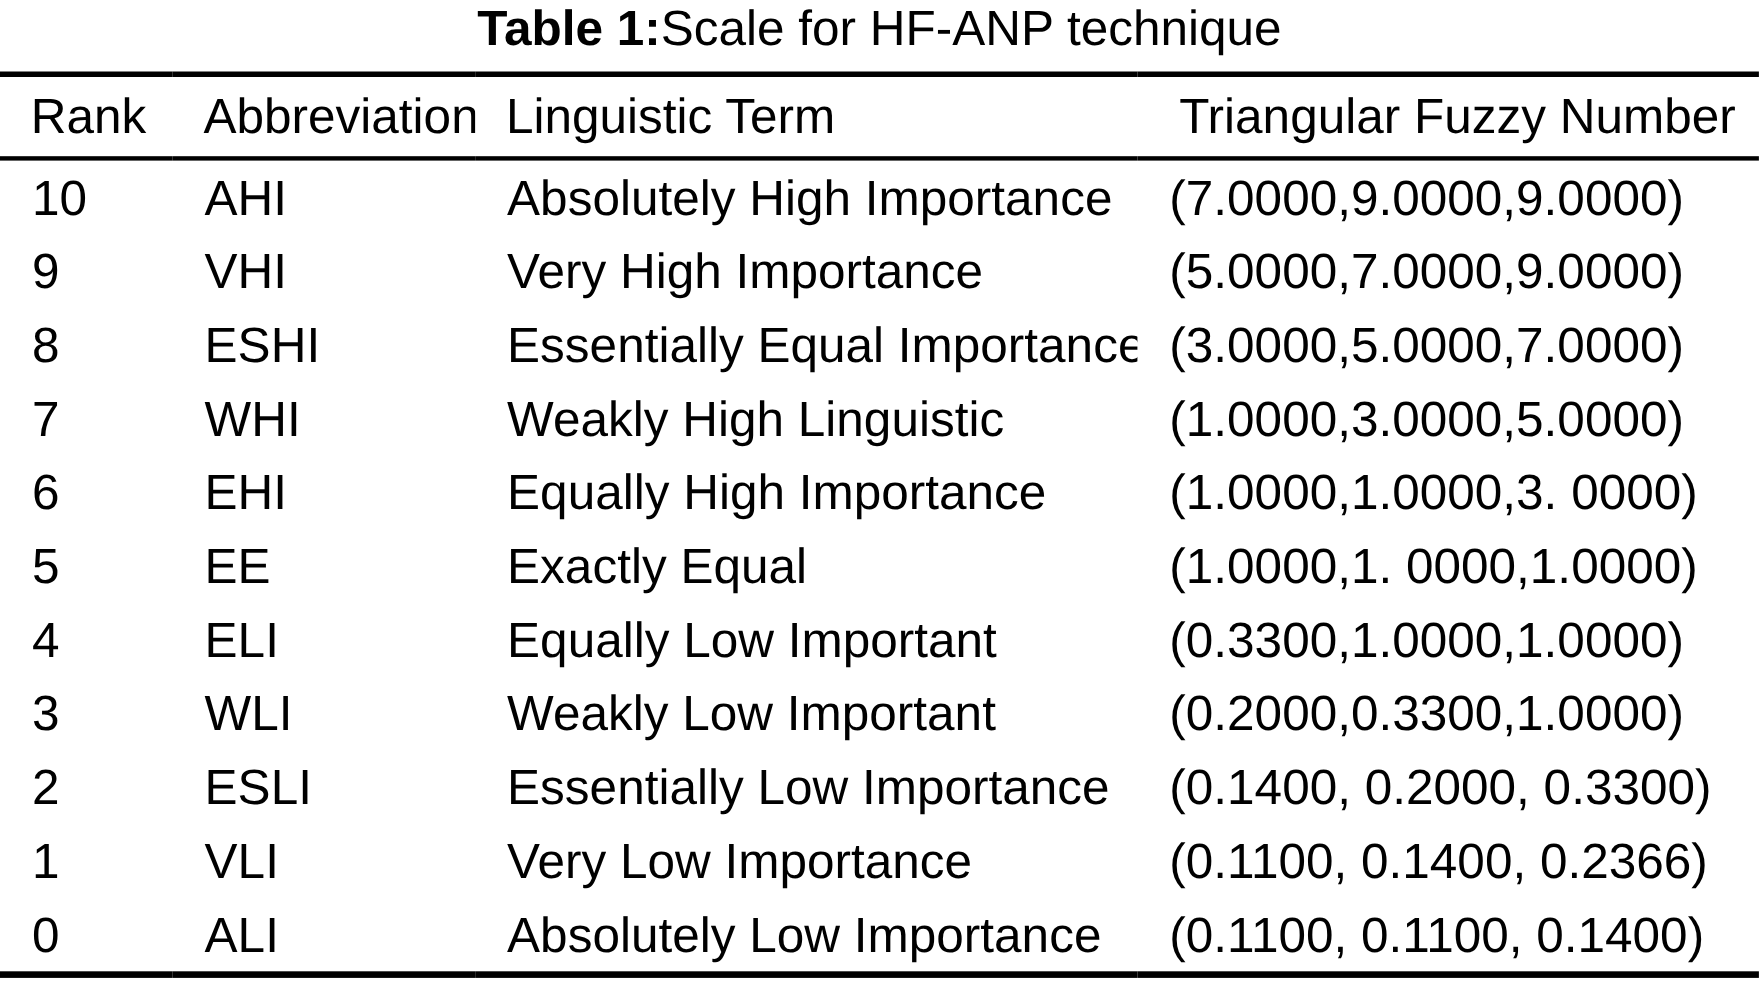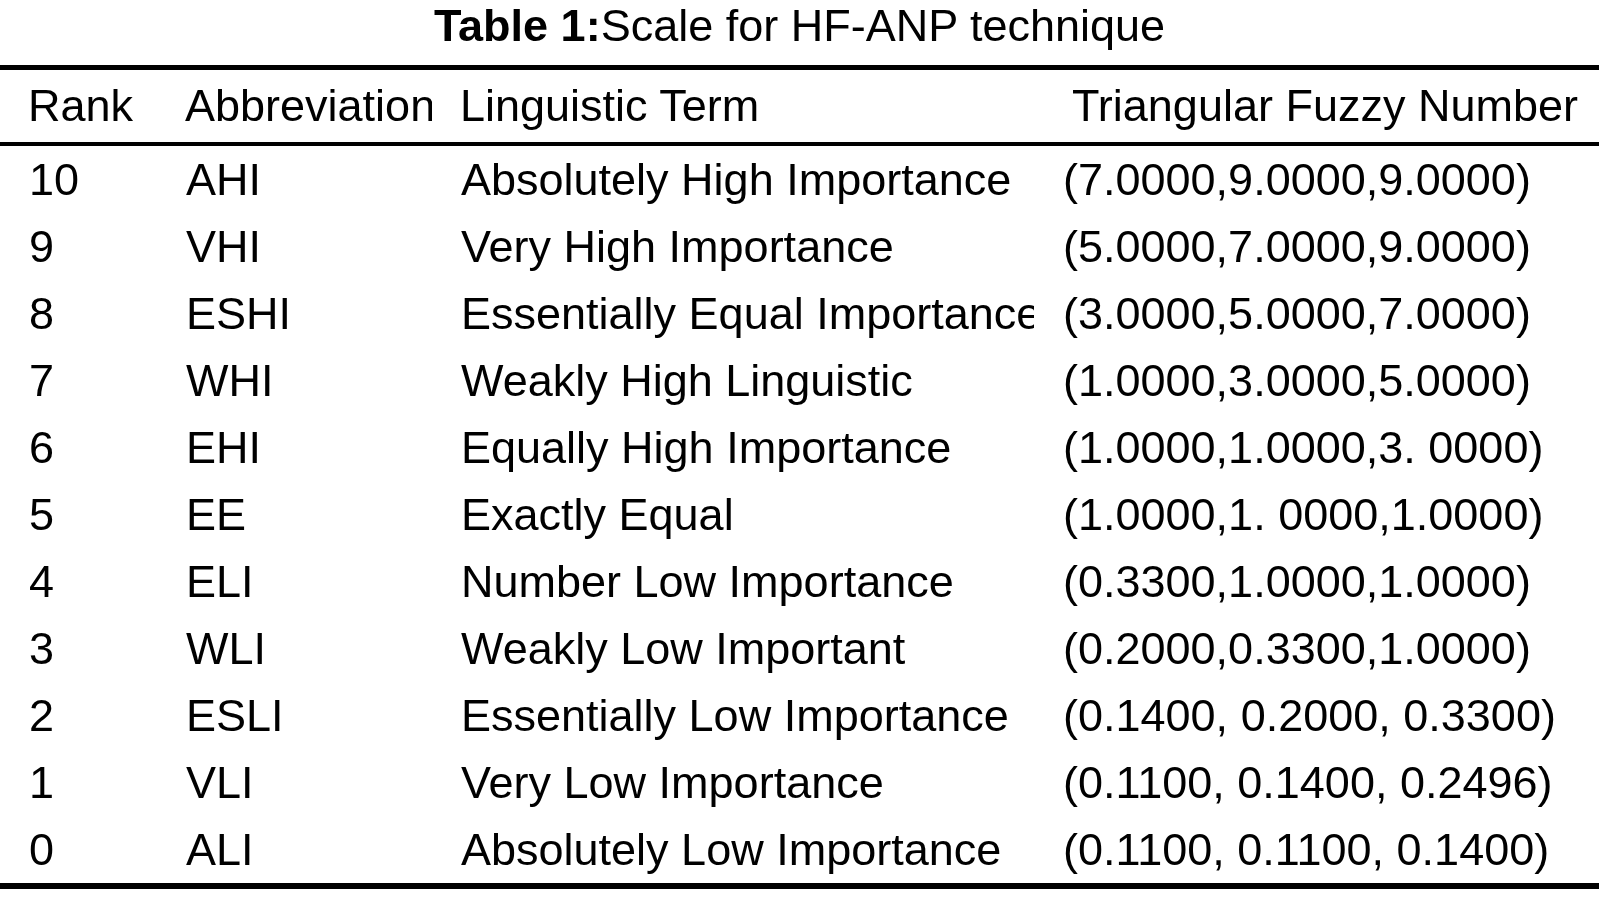--- a/index.html
+++ b/index.html
@@ -126,40 +126,40 @@
         </tr>
         <tr>
           <td>5</td>
           <td>EE</td>
           <td>Exactly Equal</td>
           <td>(1.0000,1. 0000,1.0000)</td>
         </tr>
         <tr>
           <td>4</td>
           <td>ELI</td>
-          <td>Number Low Importance</td>
+          <td>Equally Low Important</td>
           <td>(0.3300,1.0000,1.0000)</td>
         </tr>
         <tr>
           <td>3</td>
           <td>WLI</td>
           <td>Weakly Low Important</td>
           <td>(0.2000,0.3300,1.0000)</td>
         </tr>
         <tr>
           <td>2</td>
           <td>ESLI</td>
           <td>Essentially Low Importance</td>
           <td>(0.1400, 0.2000, 0.3300)</td>
         </tr>
         <tr>
           <td>1</td>
           <td>VLI</td>
           <td>Very Low Importance</td>
-          <td>(0.1100, 0.1400, 0.2496)</td>
+          <td>(0.1100, 0.1400, 0.2366)</td>
         </tr>
         <tr>
           <td>0</td>
           <td>ALI</td>
           <td>Absolutely Low Importance</td>
           <td>(0.1100, 0.1100, 0.1400)</td>
         </tr>
       </tbody>
   </table>
 

